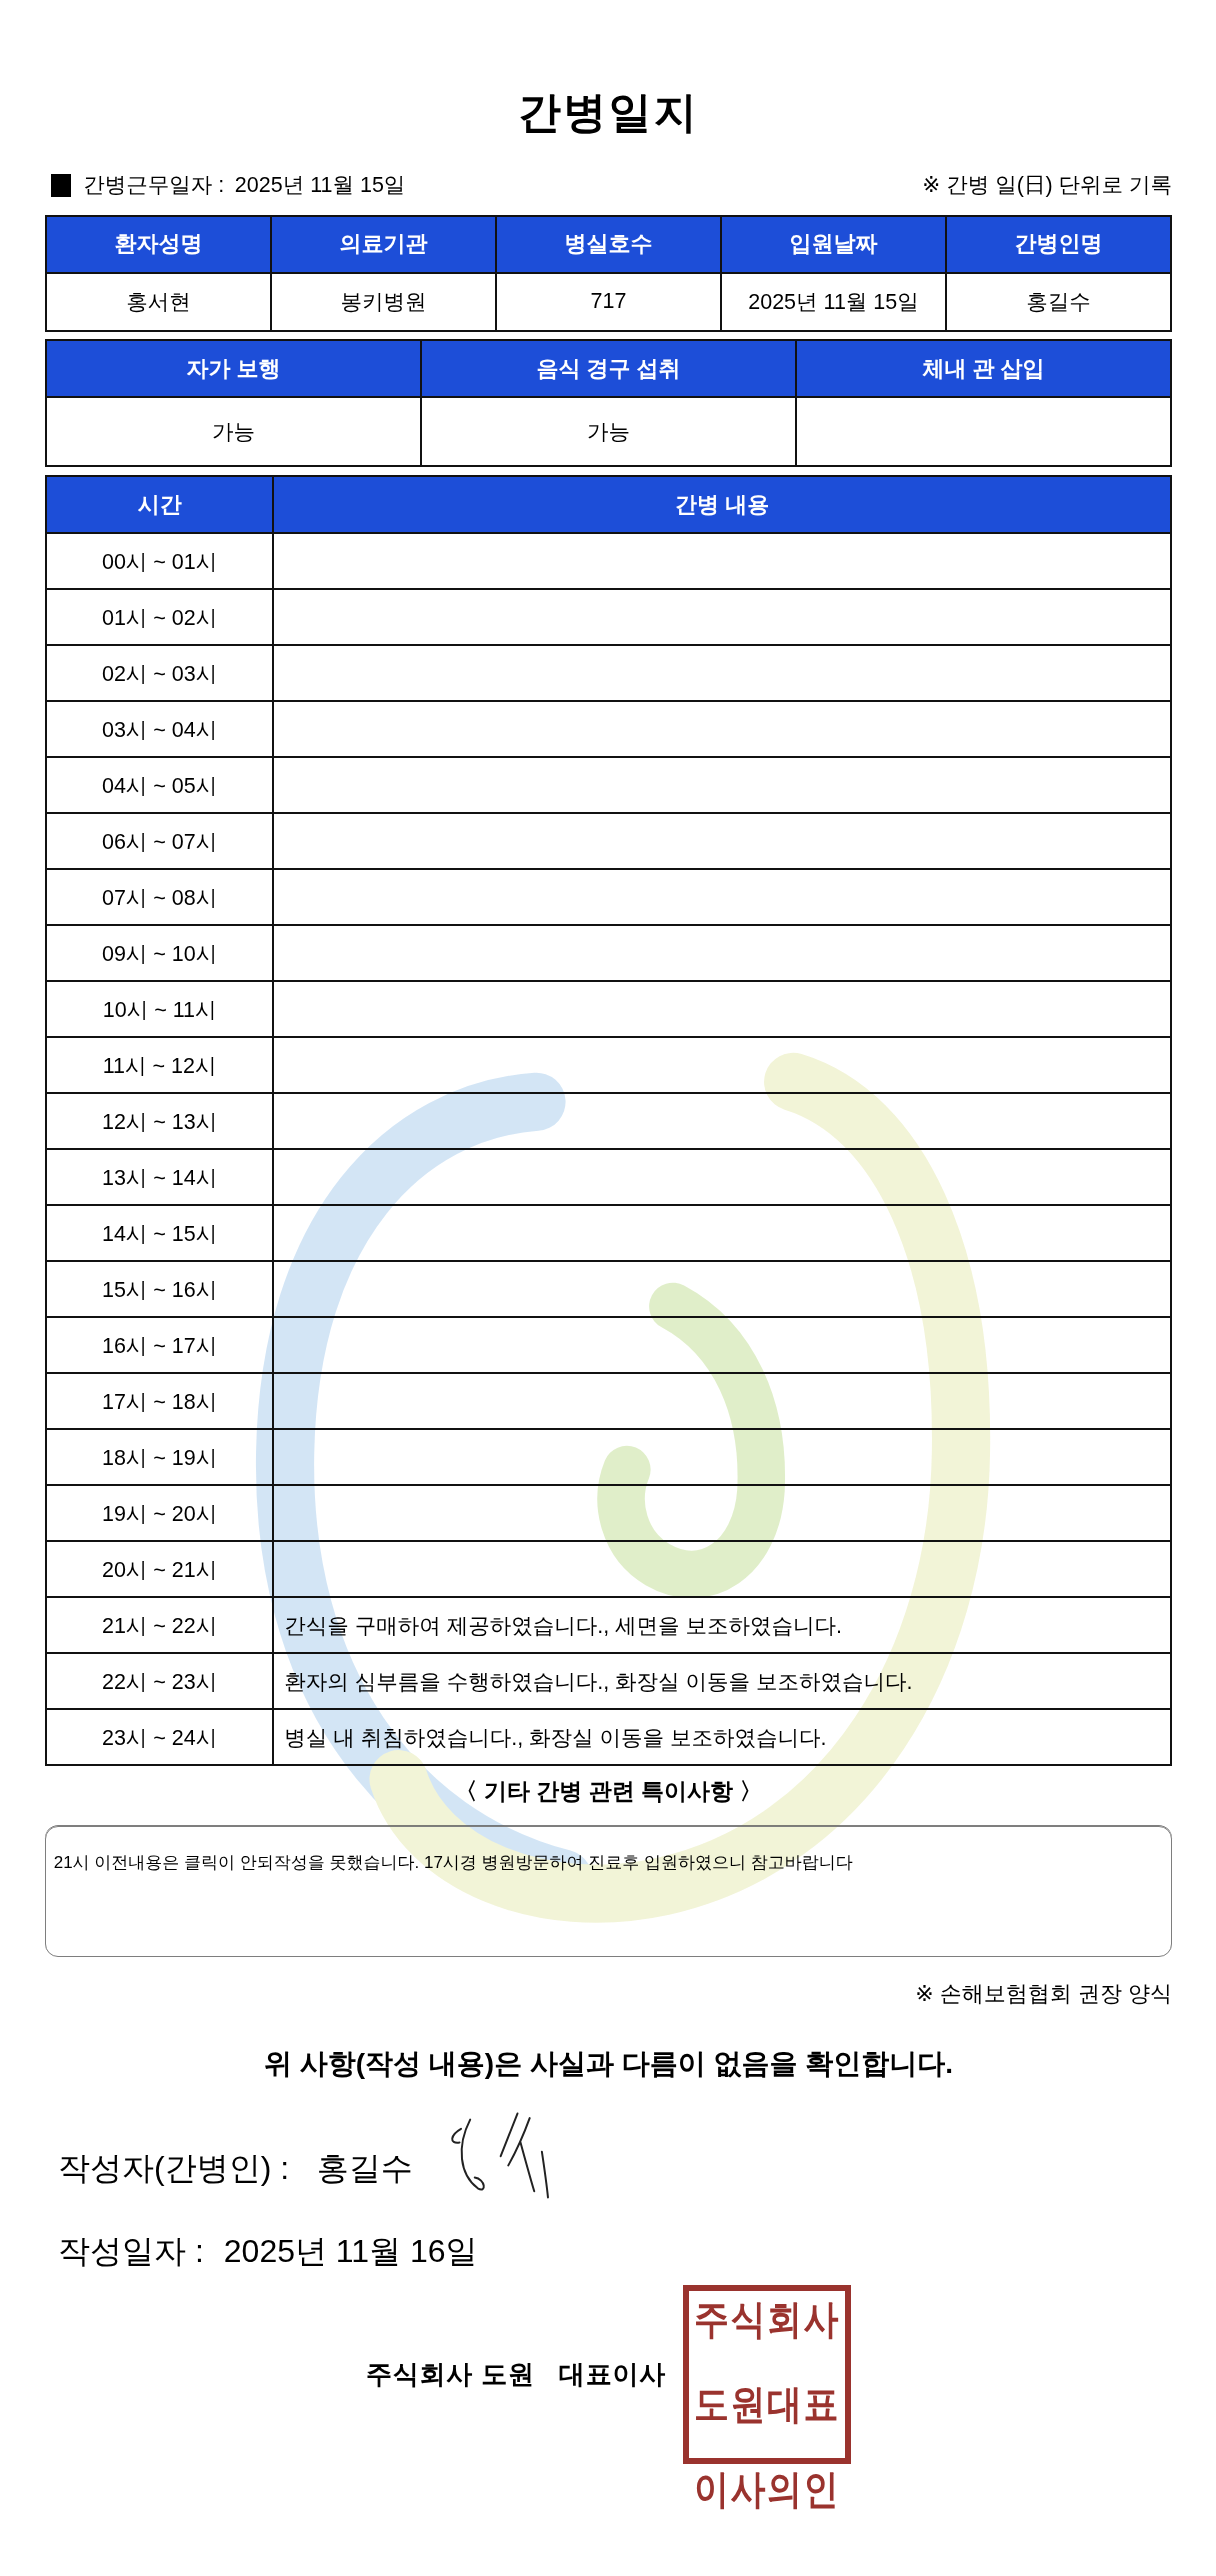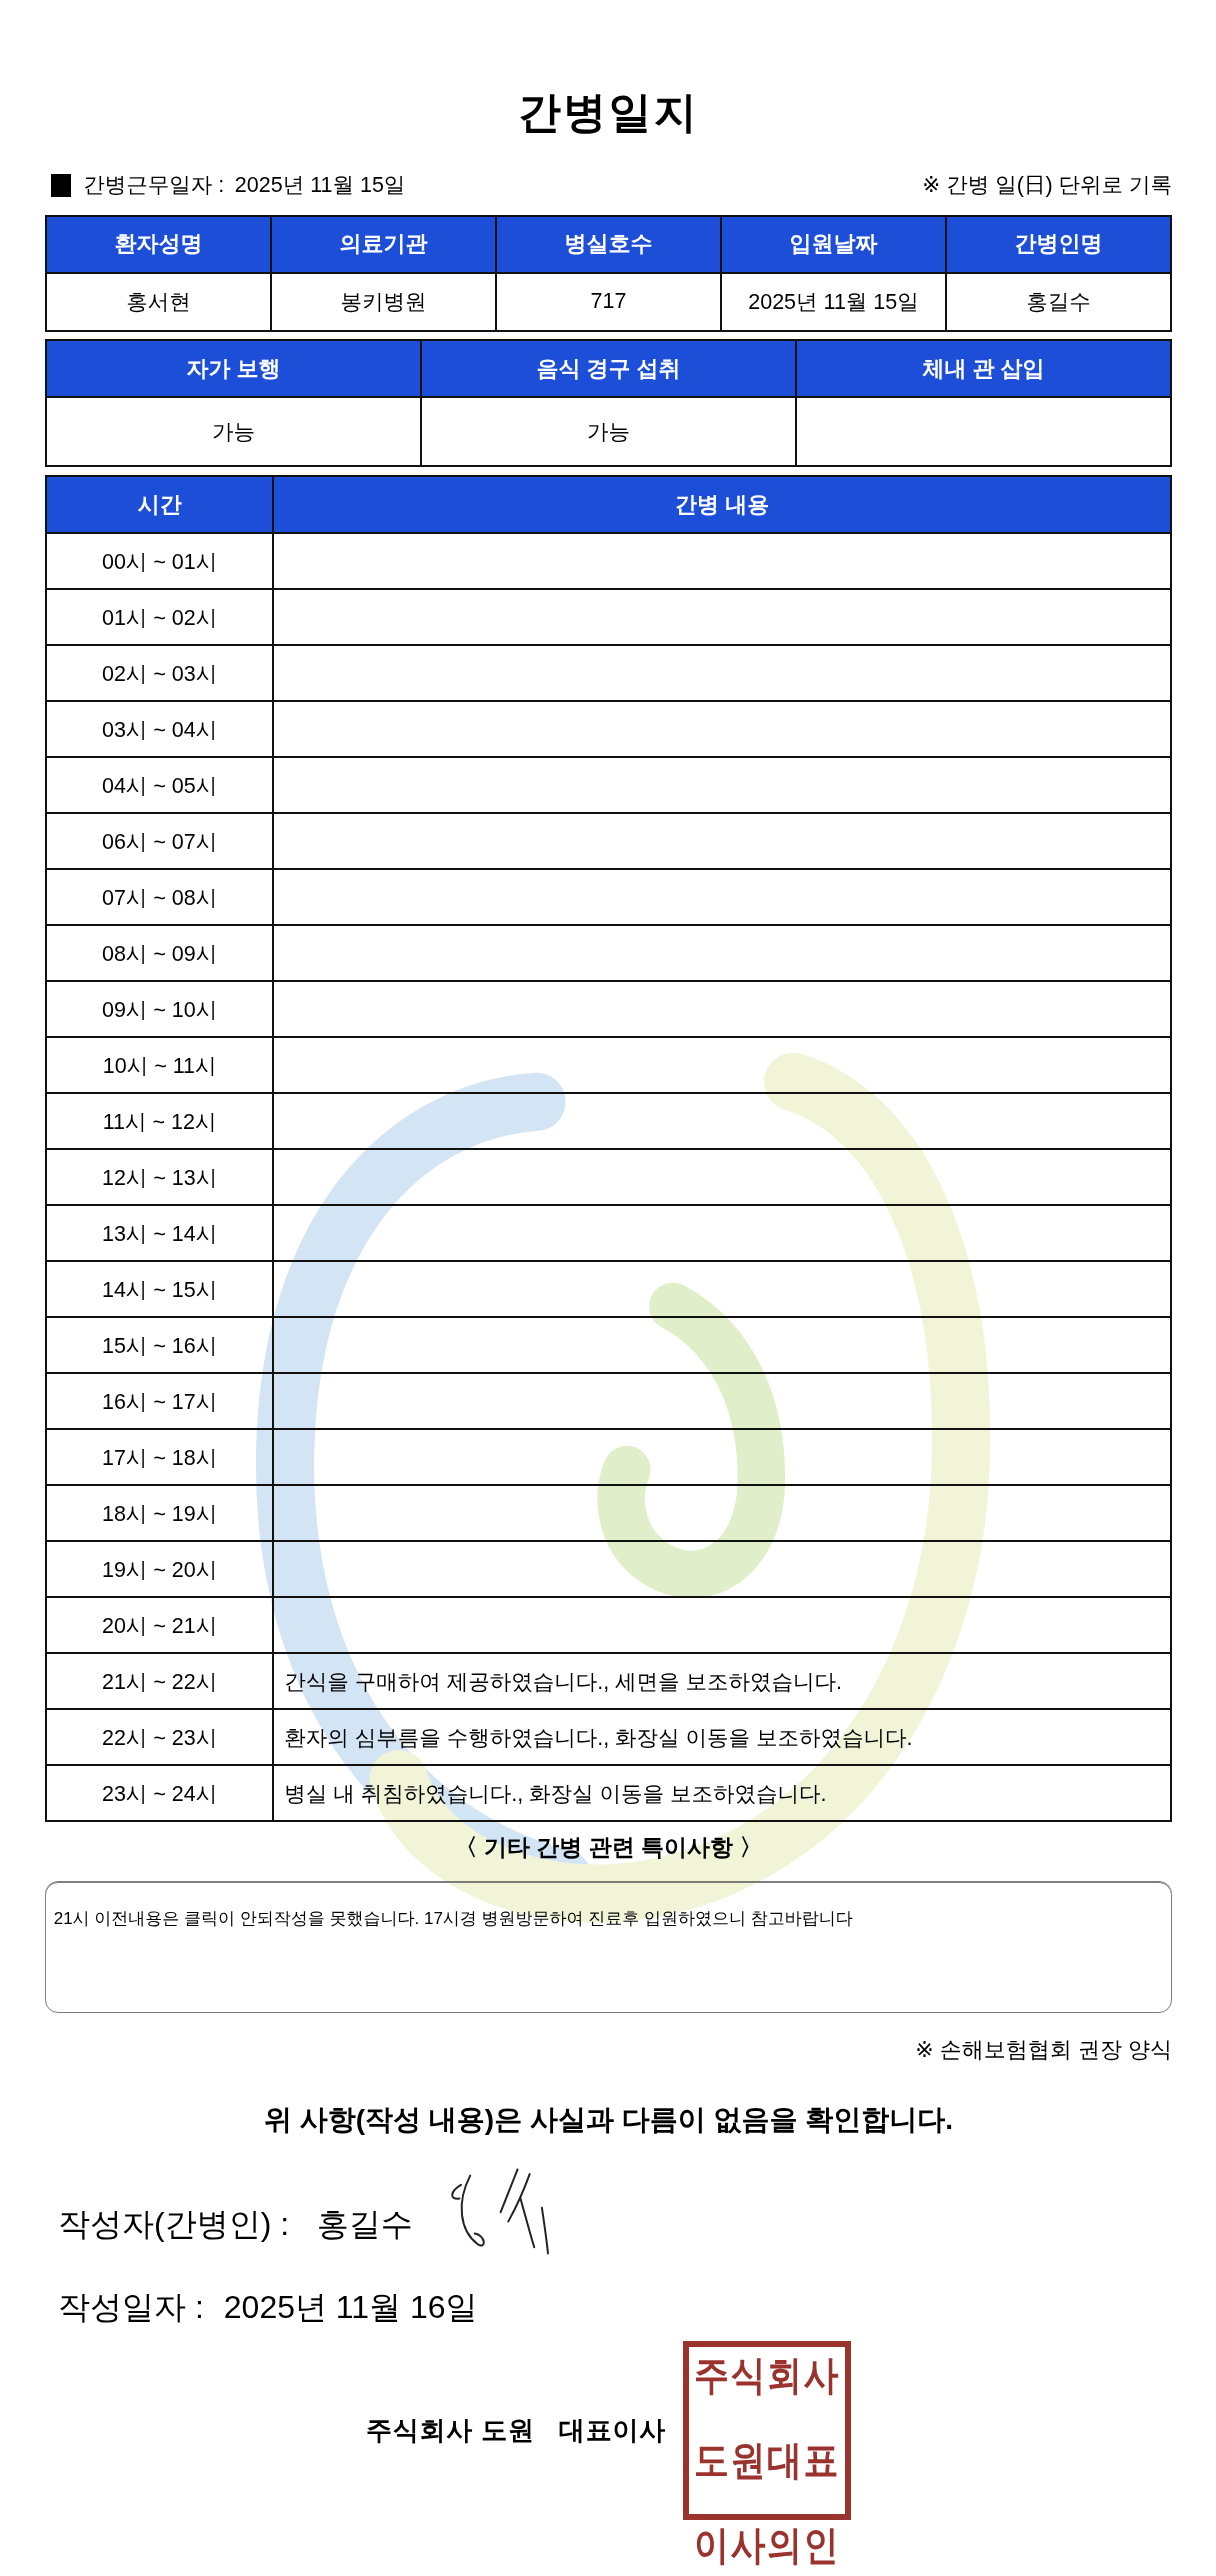--- a/index.html
+++ b/index.html
@@ -134,24 +134,20 @@
         </tr>
         <tr>
           <td class="time-cell">06시 ~ 07시</td>
           <td class="content-cell"></td>
         </tr>
         <tr>
           <td class="time-cell">07시 ~ 08시</td>
           <td class="content-cell"></td>
         </tr>
         <tr>
-          <td class="time-cell">08시 ~ 09시</td>
-          <td class="content-cell"></td>
-        </tr>
-        <tr>
           <td class="time-cell">09시 ~ 10시</td>
           <td class="content-cell"></td>
         </tr>
         <tr>
           <td class="time-cell">10시 ~ 11시</td>
           <td class="content-cell"></td>
         </tr>
         <tr>
           <td class="time-cell">11시 ~ 12시</td>
           <td class="content-cell"></td>

